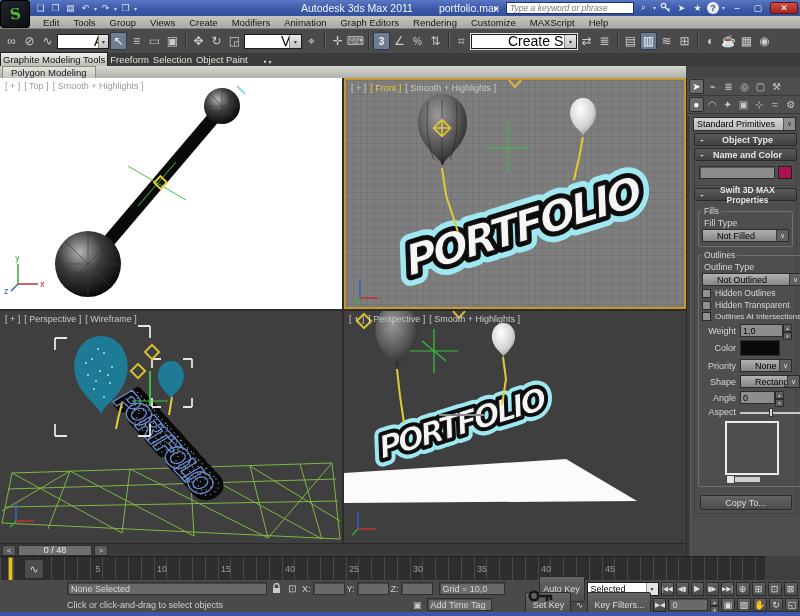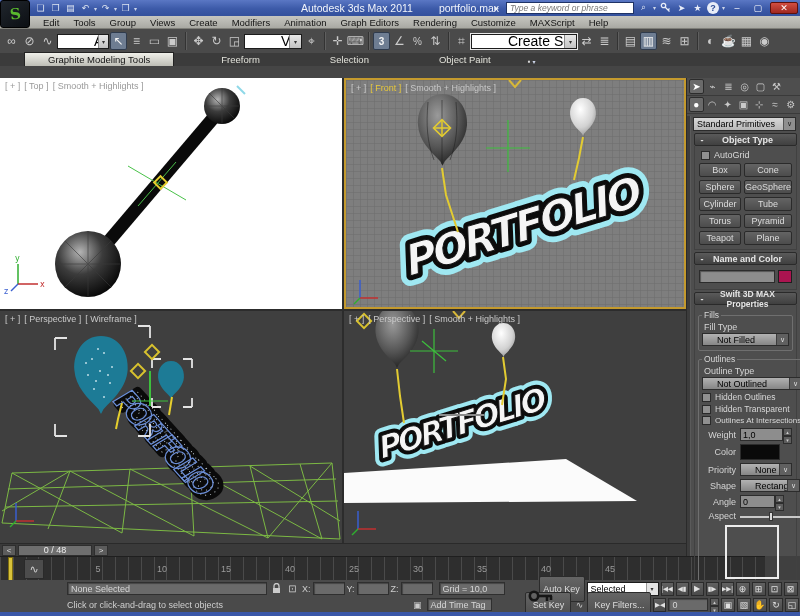--- a/index.html
+++ b/index.html
@@ -52,21 +52,21 @@
            border:1px solid #1c1c1c; flex:none; }
   .combo .ct { font-size:14px; color:#000; padding:0 4px; white-space:nowrap; overflow:hidden;margin-left:32px; }
   .combo .ca { width:12px; height:100%; background:linear-gradient(#e8e8e8,#c2c2c2);
                border-left:1px solid #8a8a8a; font-size:6px; color:#333;
                display:flex; align-items:center; justify-content:center; }
   .combo.hl { outline:1px solid #e8e8e8; }
 
   
   .ribbonrow { position:absolute; left:0; top:53px; width:800px; height:13px; background:#3b3b3b;
                display:flex; align-items:flex-end; }
-  .rtab { font-size:9.5px; color:#e2e2da; padding:1px 23px;margin-left:24px; }
+  .rtab { font-size:9.5px; color:#e2e2da; padding:1px 2px; }
   .rtab.active { background:linear-gradient(#efefe9,#bdbdb5); color:#111; border:1px solid #23232 a;
                  border:1px solid #232323; border-bottom:none; }
   .roverflow { display:flex; align-items:center; gap:2px; margin-left:14px; color:#d8d8d8; }
   .polystrip { position:absolute; left:0; top:66px; width:686px; height:12px;
                background:linear-gradient(#d7d7d1,#b2b2ac); display:flex; align-items:center; }
   .ptab { font-size:9.5px; color:#161616; background:linear-gradient(#e4e4de,#c6c6c0);
           border:1px solid #8c8c86; border-bottom:none; padding:0 8px; height:12px;
           display:flex; align-items:center; margin-left:2px; }
 
   
@@ -329,20 +329,23 @@
   <div class="ribbonrow">
     <span class="rtab active">Graphite Modeling Tools</span>
     <span class="rtab">Freeform</span>
     <span class="rtab">Selection</span>
     <span class="rtab">Object Paint</span>
     <span class="roverflow">
       <span style="font-size:8px">▪</span>
       <span class="tb-caret">▾</span>
     </span>
   </div>
+  <div class="polystrip">
+    <span class="ptab">Polygon Modeling</span>
+  </div>
 
   <div class="work">
 
     <div class="vp vp-tl">
       <div class="vplabel">
         <span>[ + ]</span>
         <span>[ Top ]</span>
         <span>[ Smooth + Highlights ]</span>
       </div>
       <svg width="342" height="231" viewBox="0 0 342 231">
@@ -547,38 +550,20 @@
     <div class="cp-scroll"></div>
     <div class="cp-combo">
       <span class="ct">Standard Primitives</span>
       <span class="ca">∨</span>
     </div>
 
     <div class="roll">
       <div class="roll-h">
         <span class="minus">-</span>
         <span class="rtitle">Object Type</span>
-      </div>
-      <div class="roll-b">
-        <label class="cbx">
-          <span class="box"></span>
-          <span>AutoGrid</span>
-        </label>
-        <div class="btn-grid">
-          <div class="pbtn">Box</div>
-          <div class="pbtn">Cone</div>
-          <div class="pbtn">Sphere</div>
-          <div class="pbtn">GeoSphere</div>
-          <div class="pbtn">Cylinder</div>
-          <div class="pbtn">Tube</div>
-          <div class="pbtn">Torus</div>
-          <div class="pbtn">Pyramid</div>
-          <div class="pbtn">Teapot</div>
-          <div class="pbtn">Plane</div>
-        </div>
       </div>
     </div>
 
     <div class="roll">
       <div class="roll-h">
         <span class="minus">-</span>
         <span class="rtitle">Name and Color</span>
       </div>
       <div class="roll-b">
         <div class="nc-row">

